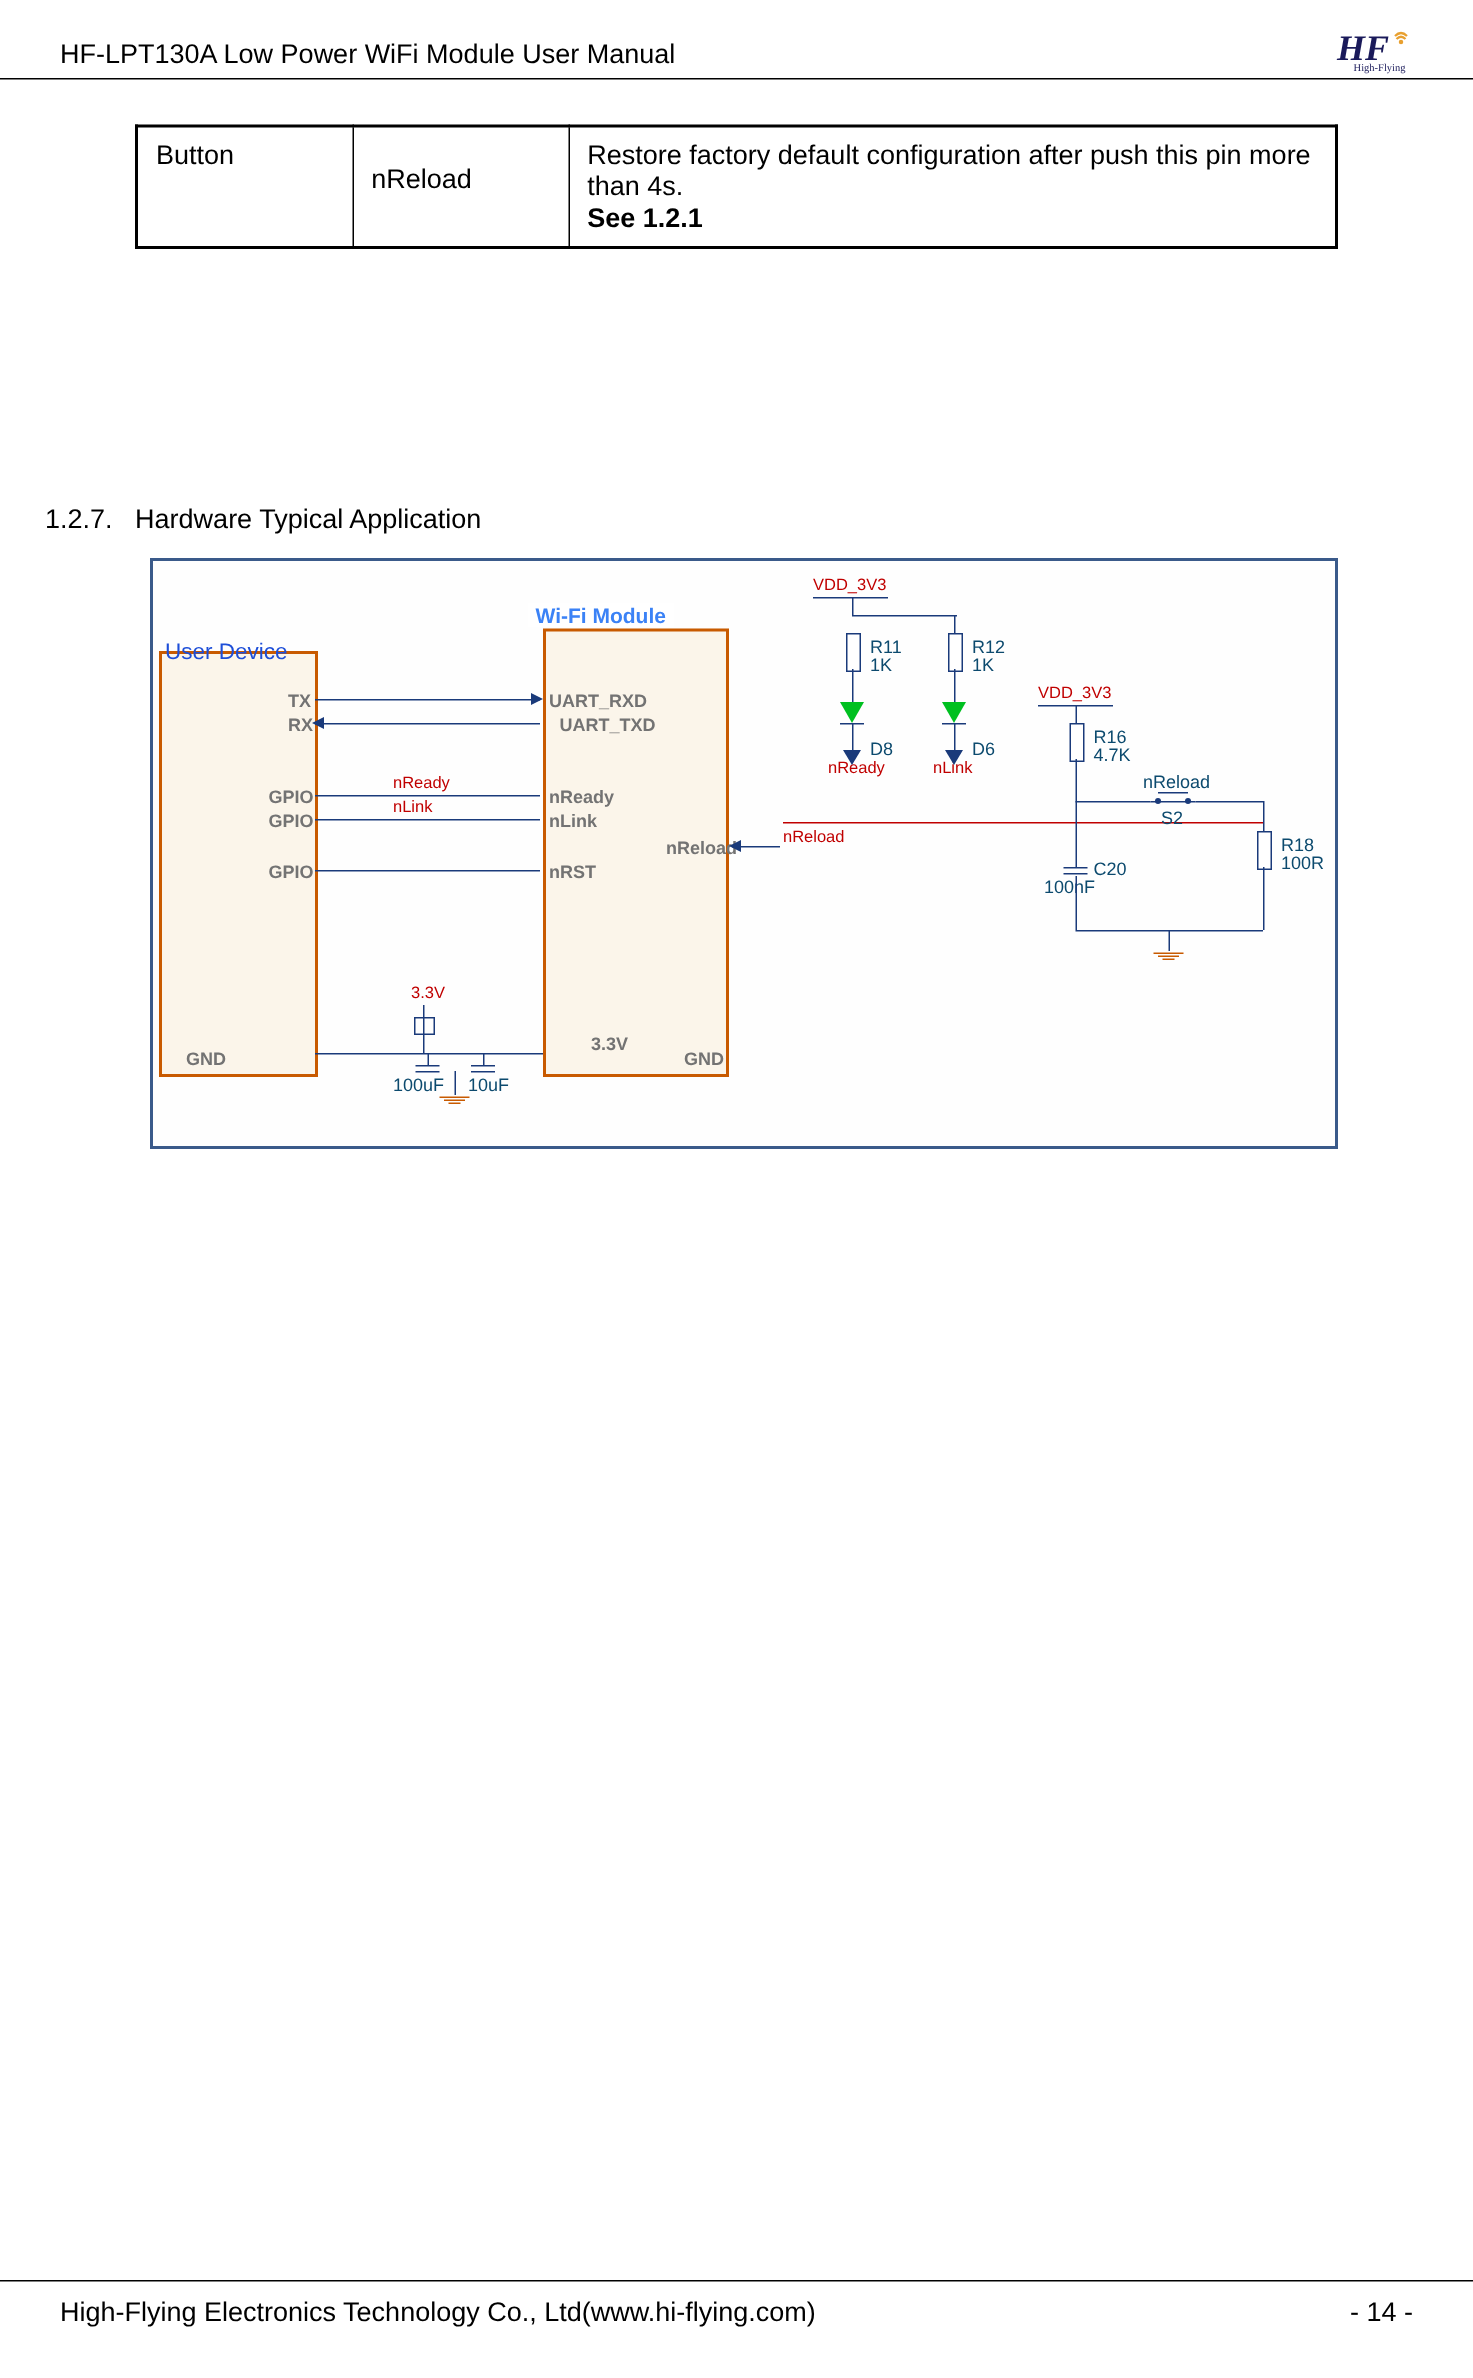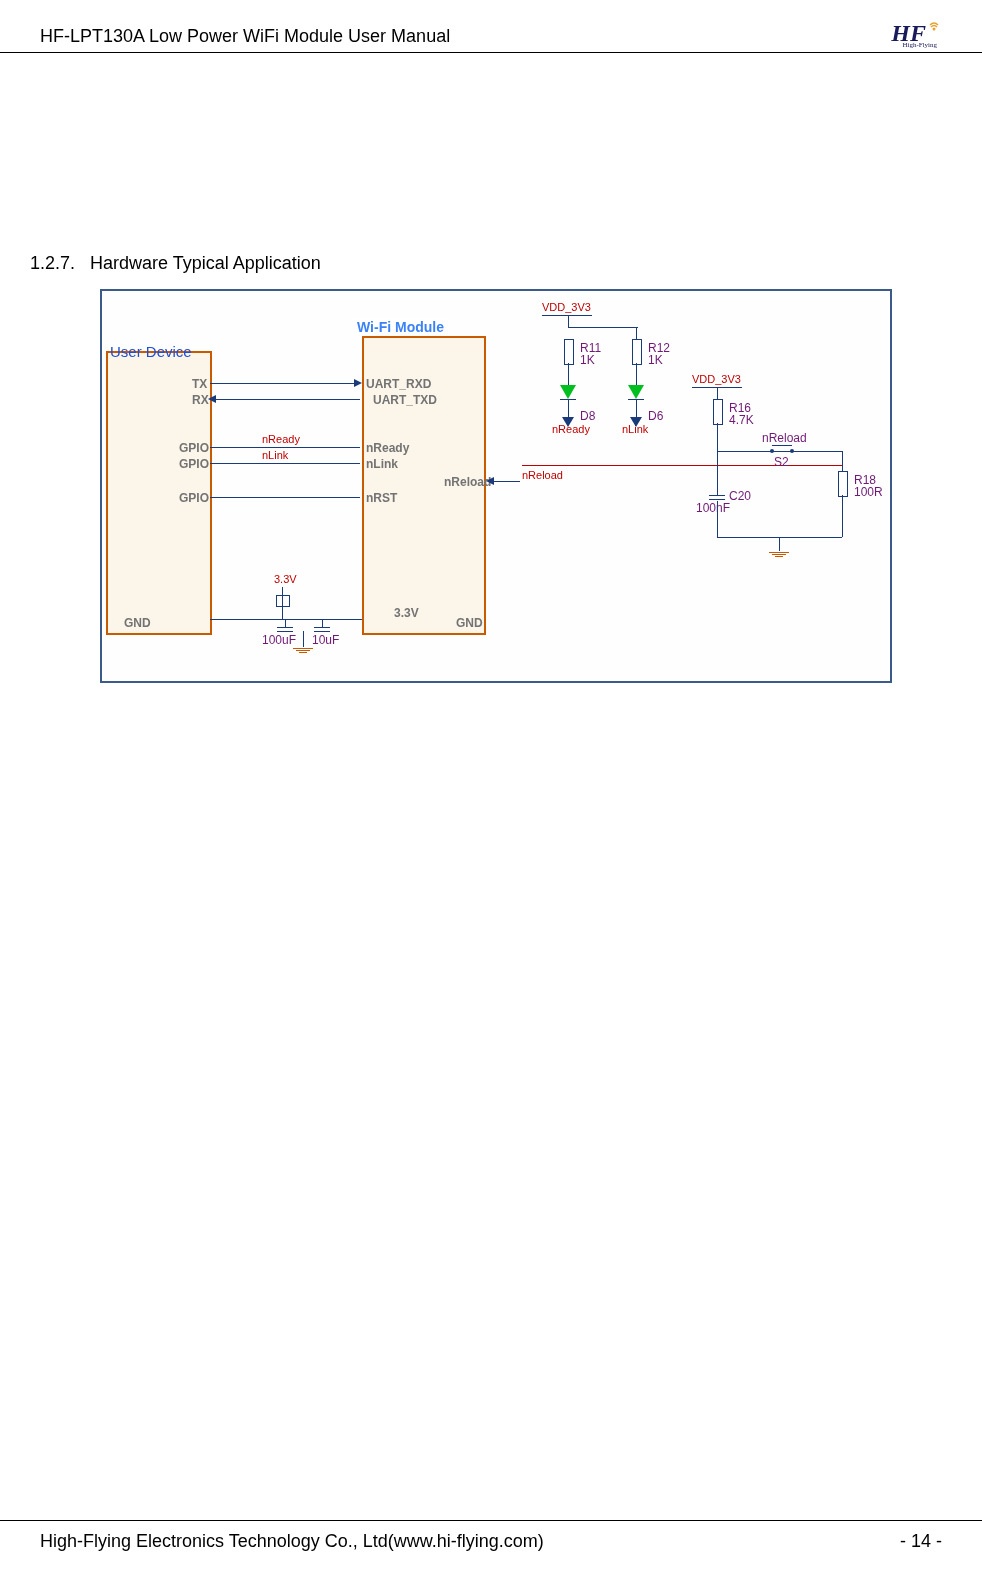--- a/index.html
+++ b/index.html
@@ -138,21 +138,21 @@
     }
     .pin-label {
       position: absolute;
       font-size: 12px;
       font-weight: bold;
       color: #737373;
     }
     .comp-label {
       position: absolute;
       font-size: 12px;
-      color: #701a75;
+      color: #0c4a6e;
     }
     .small-label {
       position: absolute;
       font-size: 11px;
       color: #c00000;
     }
     .vline {
       position: absolute;
       width: 1px;
       background: #1a3a7a;
@@ -264,20 +264,32 @@
         <path d="M2,10 Q6,6 10,10" stroke="#e8a030" stroke-width="1.5" fill="none"></path>
         <path d="M3,12 Q6,9 9,12" stroke="#e8a030" stroke-width="1.5" fill="none"></path>
         <circle cx="6" cy="14" r="1.5" fill="#e8a030"></circle>
       </svg>
     </span>
     <span class="logo-sub">High-Flying</span>
   </div>
 </div>
 
 <div class="content">
+  <table class="table">
+    <tbody>
+        <tr>
+      <td class="col1">Button</td>
+      <td class="col2">nReload</td>
+      <td class="col3">
+        <span>Restore factory default configuration after push this pin more than 4s.</span><br>
+        <strong>See 1.2.1</strong>
+      </td>
+    </tr>
+  </tbody>
+    </table>
 
   <div class="section-heading">
     <span>1.2.7.</span>&nbsp;&nbsp;
     <span>Hardware Typical Application</span>
   </div>
 
   <div class="diagram">
     <div class="user-title">User Device</div>
     <div class="wifi-title">Wi-Fi Module</div>
     <div class="block user-block"></div>

